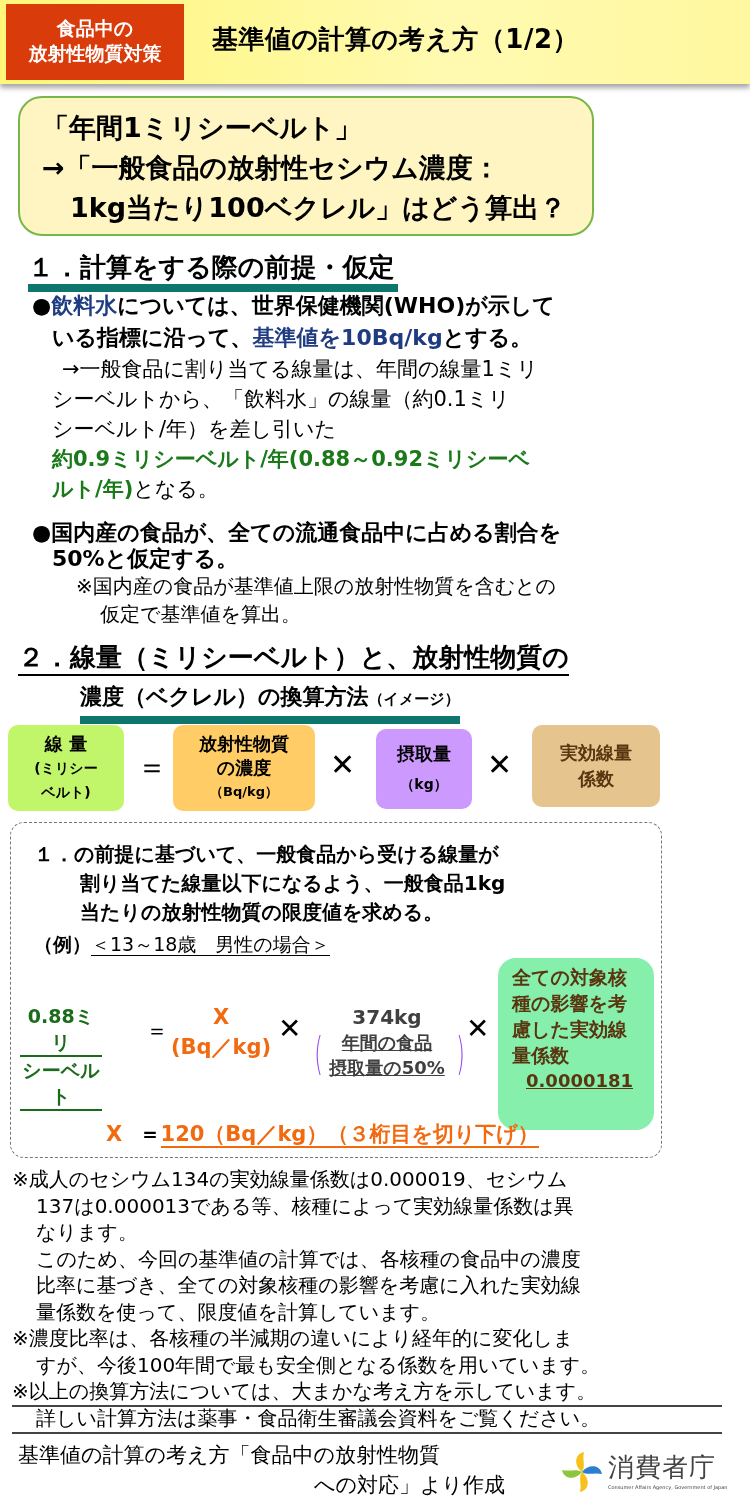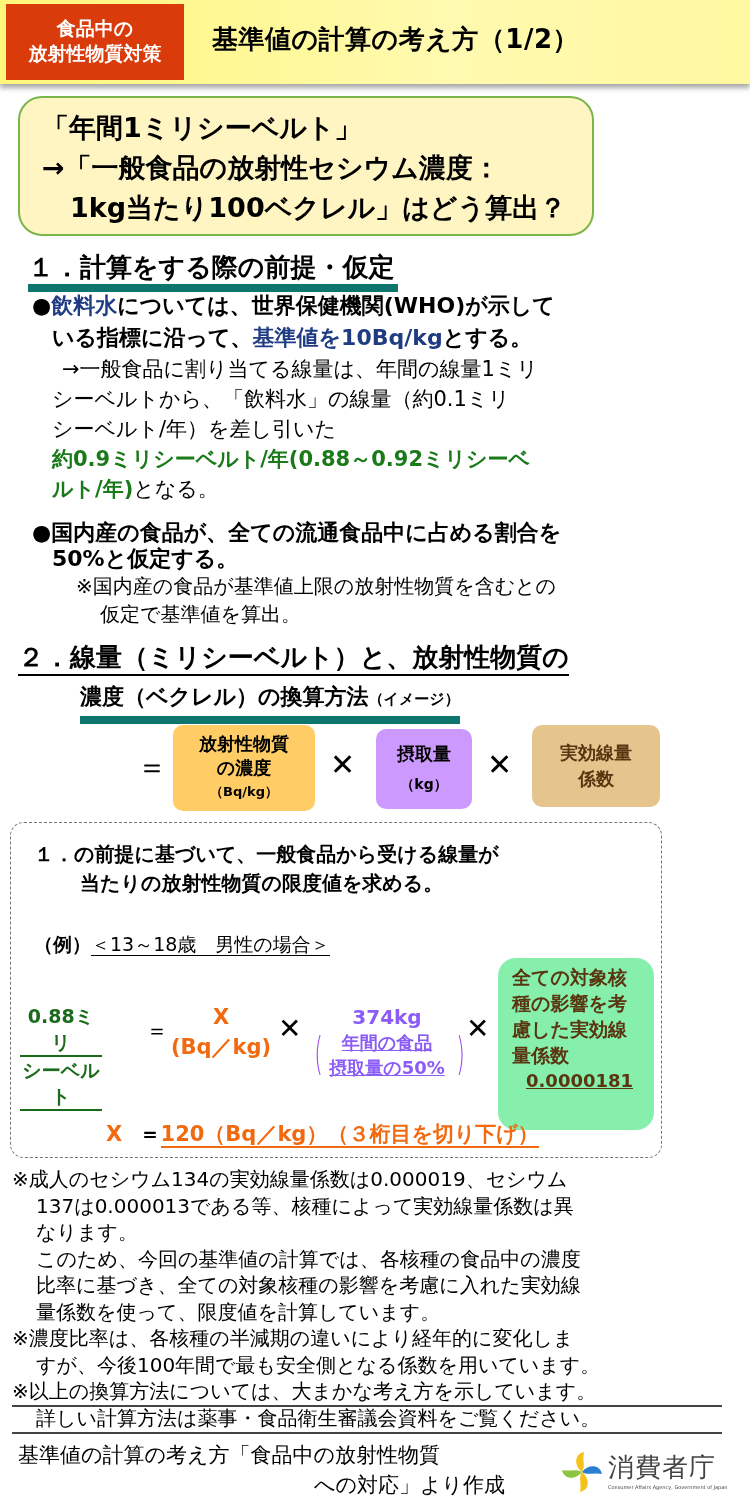--- a/index.html
+++ b/index.html
@@ -106,20 +106,25 @@
 </div>
 
 <div class="sec-head" style="left:18px; top:640px; border-bottom:none;">
   <span style="border-bottom:2px solid #000; padding-bottom:2px;">２．線量（ミリシーベルト）と、放射性物質の</span>
 </div>
 <div class="sec-head" style="left:80px; top:678px;">
   <span style="font-size:22px;">濃度（ベクレル）の換算方法</span><span style="font-size:15px;">（イメージ）</span>
 </div>
 
 <div class="formula-row">
+  <div class="fbox" style="left:8px; width:116px; background:#c1f56a; font-size:18px; line-height:24px;">
+    <div>線 量</div>
+    <div style="font-size:14px;">(ミリシー</div>
+    <div style="font-size:14px;">ベルト)</div>
+  </div>
   <div class="op" style="left:137px; font-weight:normal;">＝</div>
   <div class="fbox" style="left:173px; width:142px; background:#ffcc66; font-size:18px; line-height:24px;">
     <div>放射性物質</div>
     <div>の濃度</div>
     <div style="font-size:13px;">（Bq/kg）</div>
   </div>
   <div class="op" style="left:330px;">✕</div>
   <div class="fbox" style="left:376px; width:96px; background:#cc99ff; font-size:18px; line-height:30px; top:4px; height:80px;">
     <div>摂取量</div>
     <div style="font-size:14px;">（kg）</div>
@@ -128,39 +133,40 @@
   <div class="fbox" style="left:532px; width:128px; background:#e5c48e; color:#5a3610; font-size:18px; line-height:26px; height:82px;">
     <div>実効線量</div>
     <div>係数</div>
   </div>
 </div>
 
 <div class="example-box"></div>
 
 <div style="position:absolute; left:34px; top:840px; font-size:20px; font-weight:bold; line-height:29px;">
   <div>１．の前提に基づいて、一般食品から受ける線量が</div>
+  <div style="padding-left:46px;">割り当てた線量以下になるよう、一般食品1kg</div>
   <div style="padding-left:46px;">当たりの放射性物質の限度値を求める。</div>
 </div>
 
 <div style="position:absolute; left:34px; top:932px; font-size:19px; font-weight:bold;">
   <span>（例）</span><span style="border-bottom:1.5px solid #000; font-weight:normal;">＜13～18歳　男性の場合＞</span>
 </div>
 
 <div style="position:absolute; left:20px; top:1003px; width:82px; text-align:center; color:#1a6b1a; font-weight:bold; font-size:19px; line-height:26px;">
   <div style="border-bottom:2px solid #1a6b1a;">0.88ミリ</div>
   <div style="border-bottom:2px solid #1a6b1a;">シーベルト</div>
 </div>
 <div style="position:absolute; left:146px; top:1016px; font-size:22px;">＝</div>
 <div style="position:absolute; left:165px; top:1002px; width:112px; text-align:center; color:#f26a10; font-weight:bold; font-size:21px; line-height:30px;">
   <div>X</div>
   <div>(Bq／kg)</div>
 </div>
 <div style="position:absolute; left:278px; top:1012px; font-size:28px; font-weight:bold;">✕</div>
 <div style="position:absolute; left:310px; top:1028px; font-size:44px; color:#9944ee; font-weight:100; transform:scaleX(0.5);">(</div>
-<div style="position:absolute; left:320px; top:1005px; width:134px; text-align:center; color:#8b5cf6; font-weight:bold; font-size:18px; line-height:25px;">
+<div style="position:absolute; left:320px; top:1005px; width:134px; text-align:center; color:#404040; font-weight:bold; font-size:18px; line-height:25px;">
   <div style="font-size:20px;">374kg</div>
   <div style="text-decoration:underline;">年間の食品</div>
   <div style="text-decoration:underline;">摂取量の50%</div>
 </div>
 <div style="position:absolute; left:452px; top:1028px; font-size:44px; color:#9944ee; font-weight:100; transform:scaleX(0.5);">)</div>
 <div style="position:absolute; left:466px; top:1012px; font-size:28px; font-weight:bold;">✕</div>
 
 <div class="coef-box">
   <div>全ての対象核</div>
   <div>種の影響を考</div>

